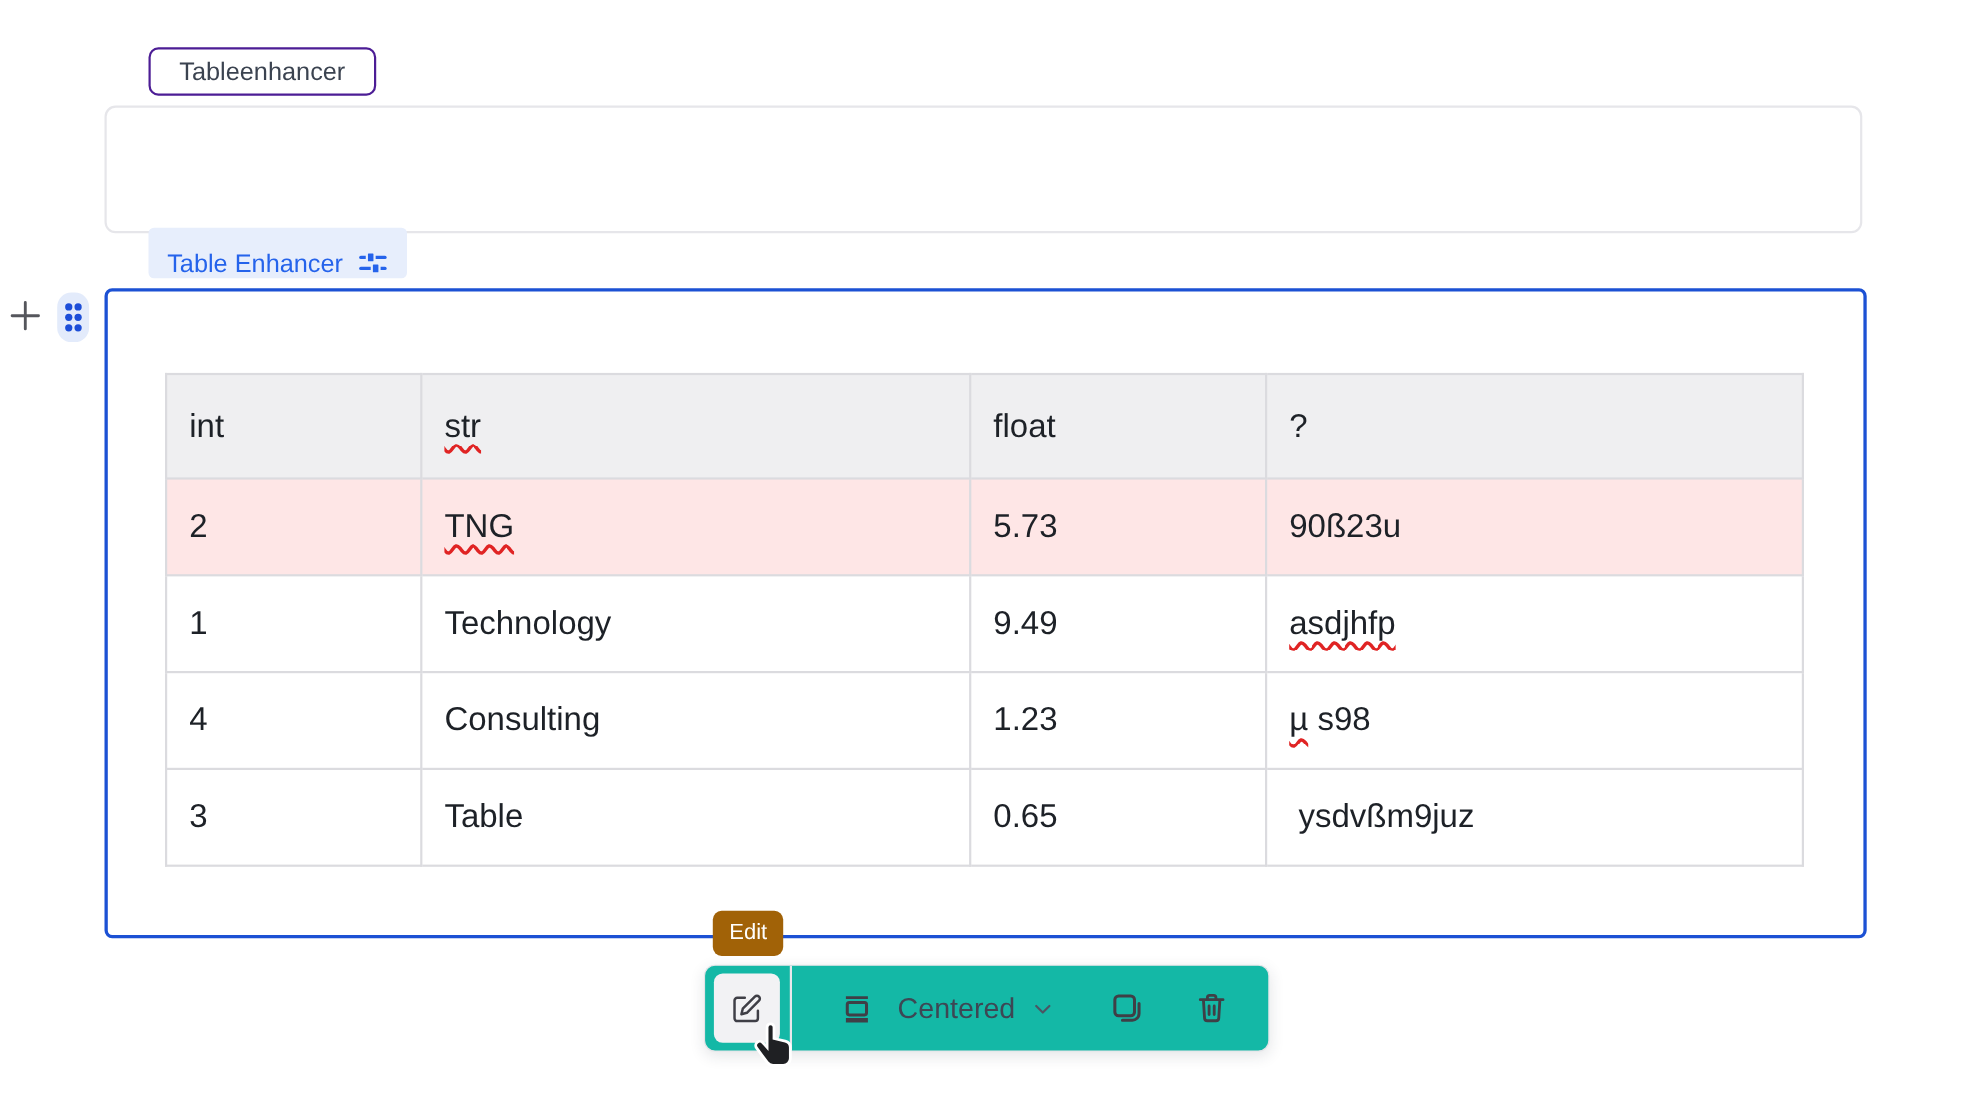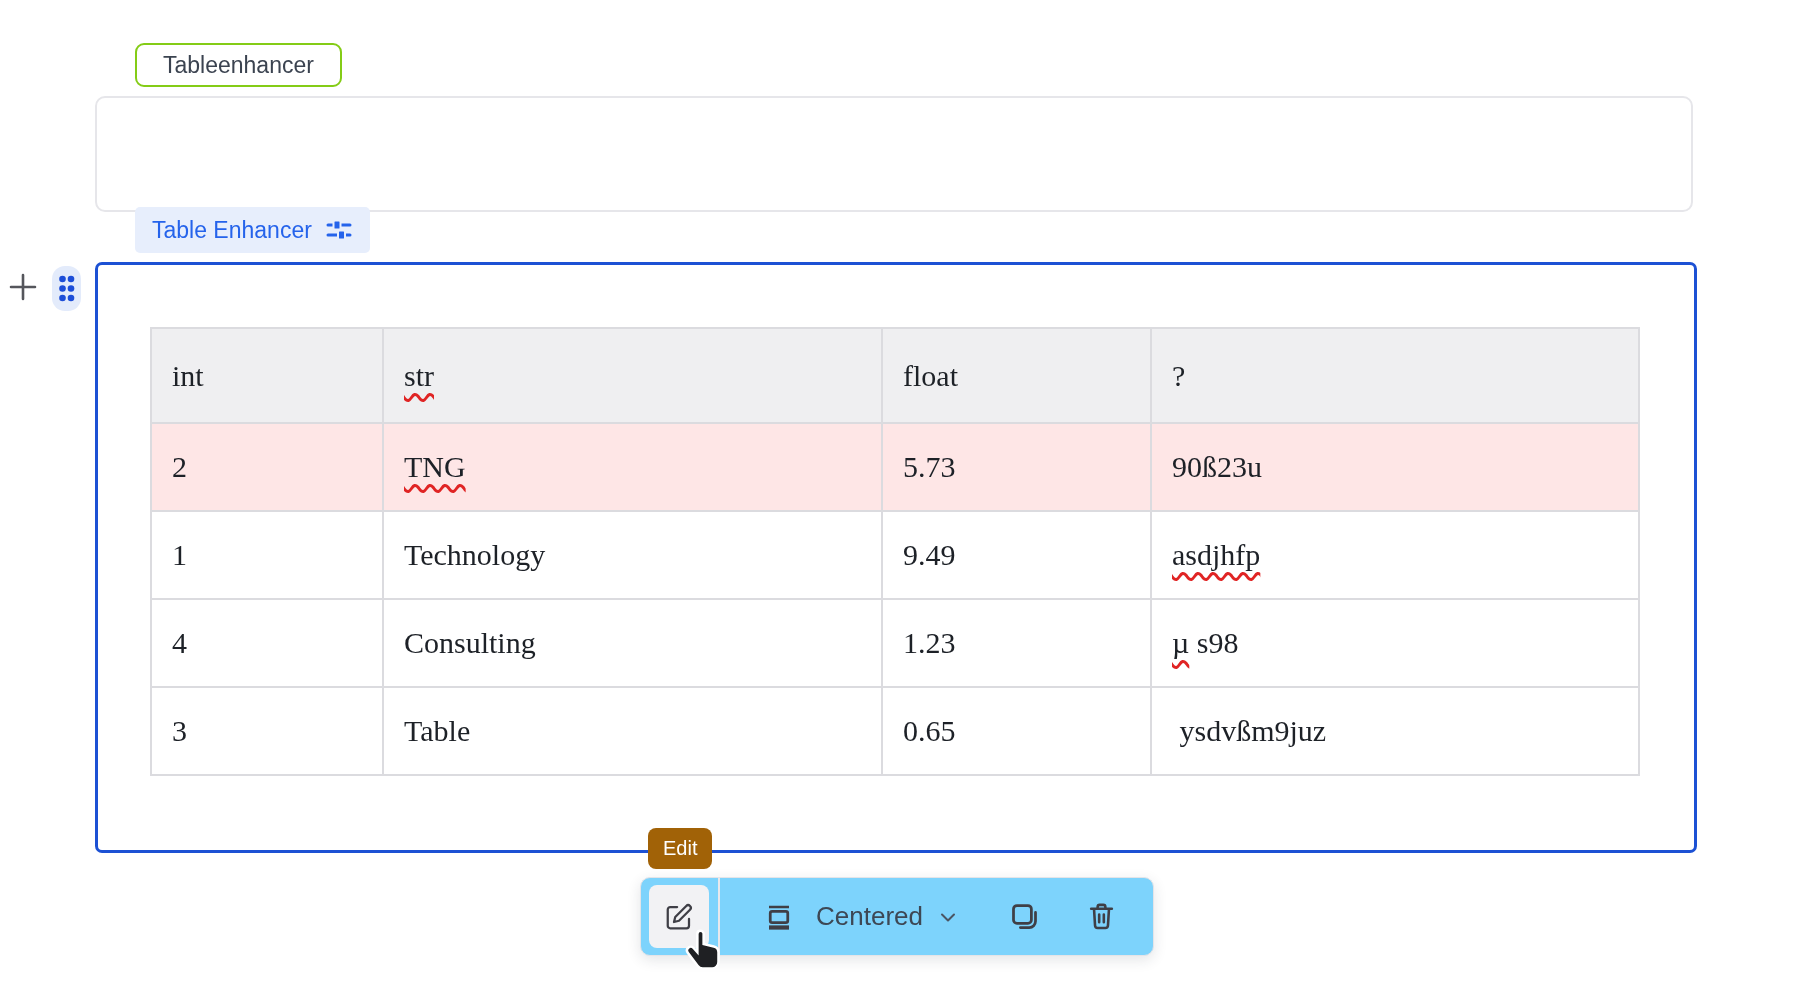--- a/index.html
+++ b/index.html
@@ -9,54 +9,54 @@
     background: #ffffff;
     font-family: "Liberation Sans", sans-serif;
     overflow: hidden;
     color: #1d2127;
   }
 
   
   .chip {
     position:absolute; left:135px; top:43px; height:44px;
     display:inline-flex; align-items:center; padding:0 26px;
-    border:2px solid #84cc16; border-radius:9px; background:#fff;
+    border:2px solid #4c1d95; border-radius:9px; background:#fff;
     font-size:23px; color:#3b4350;
   }
 
   
   .empty-box {
     position:absolute; left:95px; top:96px; width:1598px; height:116px;
     border:2px solid #e6e6ea; border-radius:10px; background:#fff;
   }
 
   
   .badge {
     position:absolute; left:135px; top:207px; height:46px; z-index:2;
-    display:inline-flex; align-items:center; gap:13px; padding:0 17px;
+    display:inline-flex; align-items:flex-end; gap:13px; padding:0 17px;
     background:#e7eefc; border-radius:5px;
     color:#2563eb; font-size:23px;
   }
 
   
   .widget {
     position:absolute; left:95px; top:262px; width:1602px; height:591px;
     border:3px solid #1c51d4; border-radius:7px; background:#fff; z-index:1;
   }
 
   
   .plus-btn { position:absolute; left:6px; top:270px; width:34px; height:34px; cursor:pointer; }
   .drag-btn {
     position:absolute; left:52px; top:266px; width:29px; height:45px;
     background:#e3ebfb; border-radius:13px;
     display:flex; align-items:center; justify-content:center; cursor:grab;
   }
 
   
-  .table-wrap { position:absolute; left:150px; top:327px; z-index:1;font-family:Liberation Serif, serif; }
+  .table-wrap { position:absolute; left:150px; top:339px; z-index:1; }
   table { border-collapse:collapse; font-size:30px; color:#1d2127; }
   th, td {
     border:2px solid #dbdbdf; text-align:left; font-weight:400;
     padding-left:20px; vertical-align:middle;
   }
   th { background:#efeff1; height:95px; }
   td { background:#ffffff; height:88px; }
   tr.hl td { background:#fee6e6; }
   .pre { white-space:pre-wrap; }
   .sq {
@@ -72,21 +72,21 @@
   
   .tooltip {
     position:absolute; left:648px; top:828px; height:41px; z-index:5;
     display:inline-flex; align-items:center; padding:0 15px;
     background:#a16207; color:#ffffff; font-size:20px; border-radius:8px;
   }
 
   
   .toolbar {
     position:absolute; left:640px; top:877px; width:514px; height:79px; z-index:4;
-    background:#7dd3fc; border:1px solid #e4e4e8; border-radius:10px;
+    background:#14b8a6; border:1px solid #e4e4e8; border-radius:10px;
     box-shadow:0 4px 14px rgba(35,38,59,.12);
     display:flex; align-items:center;
   }
   .edit-btn {
     width:60px; height:63px; margin-left:8px; border-radius:8px;
     background:#f2f2f4; display:flex; align-items:center; justify-content:center;
     cursor:pointer;
   }
   .tb-divider { width:2px; align-self:stretch; background:#e8e8ec; margin-left:9px; }
   .align-btn { display:flex; align-items:center; margin-left:44px; cursor:pointer; }

